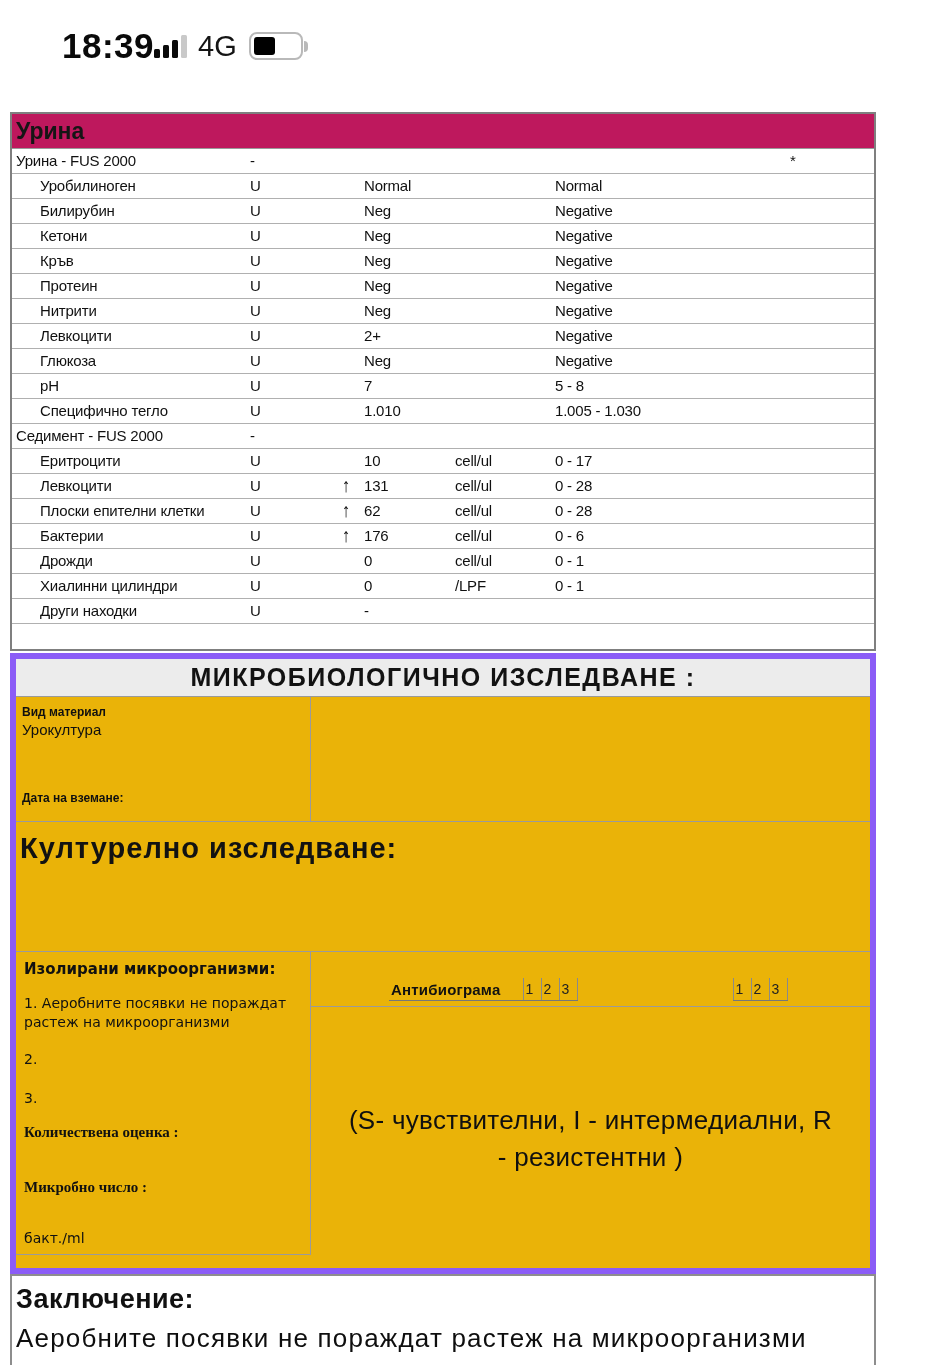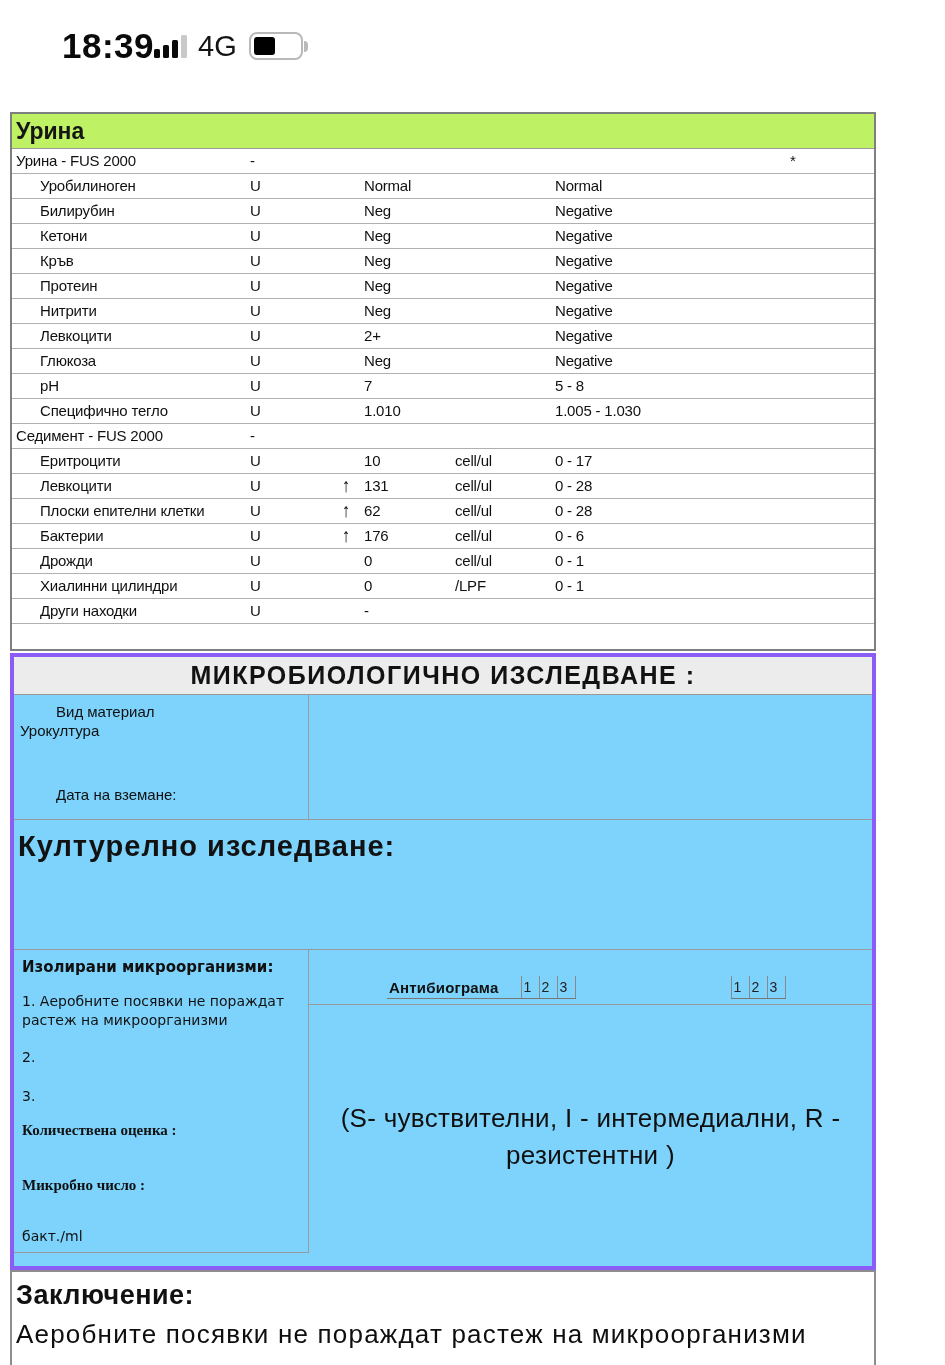--- a/index.html
+++ b/index.html
@@ -25,50 +25,50 @@
     border-radius:8px;margin-left:12px;margin-right:8px;box-sizing:border-box;}
   .batt-fill{position:absolute;left:3px;top:3px;bottom:3px;width:21px;background:#000;border-radius:3px;}
   .batt-tip{position:absolute;right:-7px;top:7px;width:4px;height:11px;background:#b9b9b9;border-radius:0 4px 4px 0;}
 
   
   .doc{margin-left:10px;width:866px;}
 
   
   .t1{border:2px solid #7f7f7f;box-sizing:border-box;background:#fff;}
   .t1-header{
-    background:#bef264;border-bottom:1px solid #9a9a9a;
+    background:#be185d;border-bottom:1px solid #9a9a9a;
     font-size:23px;font-weight:700;color:#151515;
     height:34px;line-height:34px;padding-left:4px;
   }
   .trow{display:flex;height:24px;line-height:24px;border-bottom:1px solid #b0b0b0;
     font-size:15px;letter-spacing:-0.2px;color:#101010;}
   .trow:last-child{border-bottom:none;height:25px;}
   .c{display:block;overflow:hidden;white-space:nowrap;}
   .cname{width:238px;padding-left:4px;box-sizing:border-box;}
   .cname.indent{padding-left:28px;}
   .cflag{width:88px;}
   .cresult{width:117px;display:flex;}
   .arrow{display:inline-block;width:26px;text-align:left;padding-left:4px;
     box-sizing:border-box;font-weight:700;font-size:17px;transform:scaleY(1.15);}
   .arrow.hid{visibility:hidden;}
   .cunit{width:100px;}
   .cref{width:235px;}
   .cstar{flex:1;}
 
   
-  .t2{border:4px solid #8b5cf6;box-sizing:border-box;margin-top:2px;background:#7dd3fc;}
+  .t2{border:6px solid #8b5cf6;box-sizing:border-box;margin-top:2px;background:#eab308;}
   .t2-header{
     background:#ececec;border-bottom:1px solid #9a9a9a;
     text-align:center;font-size:25px;font-weight:700;letter-spacing:1.5px;
     height:37px;line-height:37px;color:#121212;
   }
   .rowA{display:flex;height:125px;border-bottom:1px solid #9a9a9a;box-sizing:border-box;}
   .cellL{width:295px;box-sizing:border-box;border-right:1px solid #9a9a9a;
     padding:8px 6px 16px 6px;display:flex;flex-direction:column;}
-  .b15{font-size:15px;font-weight:400;color:#101010;margin-left:36px;}
+  .b15{font-size:12px;font-weight:700;color:#101010;}
   .r15{font-size:15px;color:#101010;margin-top:2px;}
   .push{margin-top:auto;}
   .cellR{flex:1;padding:12px 0 0 14px;}
   .h-micro{font-size:27px;font-weight:700;letter-spacing:1px;color:#121212;}
   .rowB{height:130px;border-bottom:1px solid #9a9a9a;box-sizing:border-box;padding:10px 6px 0 4px;}
   .h-cult{font-size:29px;font-weight:700;letter-spacing:1px;color:#121212;}
   .rowC{display:flex;height:316px;align-items:flex-start;}
   .isolated-box{
     width:295px;height:303px;box-sizing:border-box;
     border-right:1px solid #9a9a9a;border-bottom:1px solid #9a9a9a;

